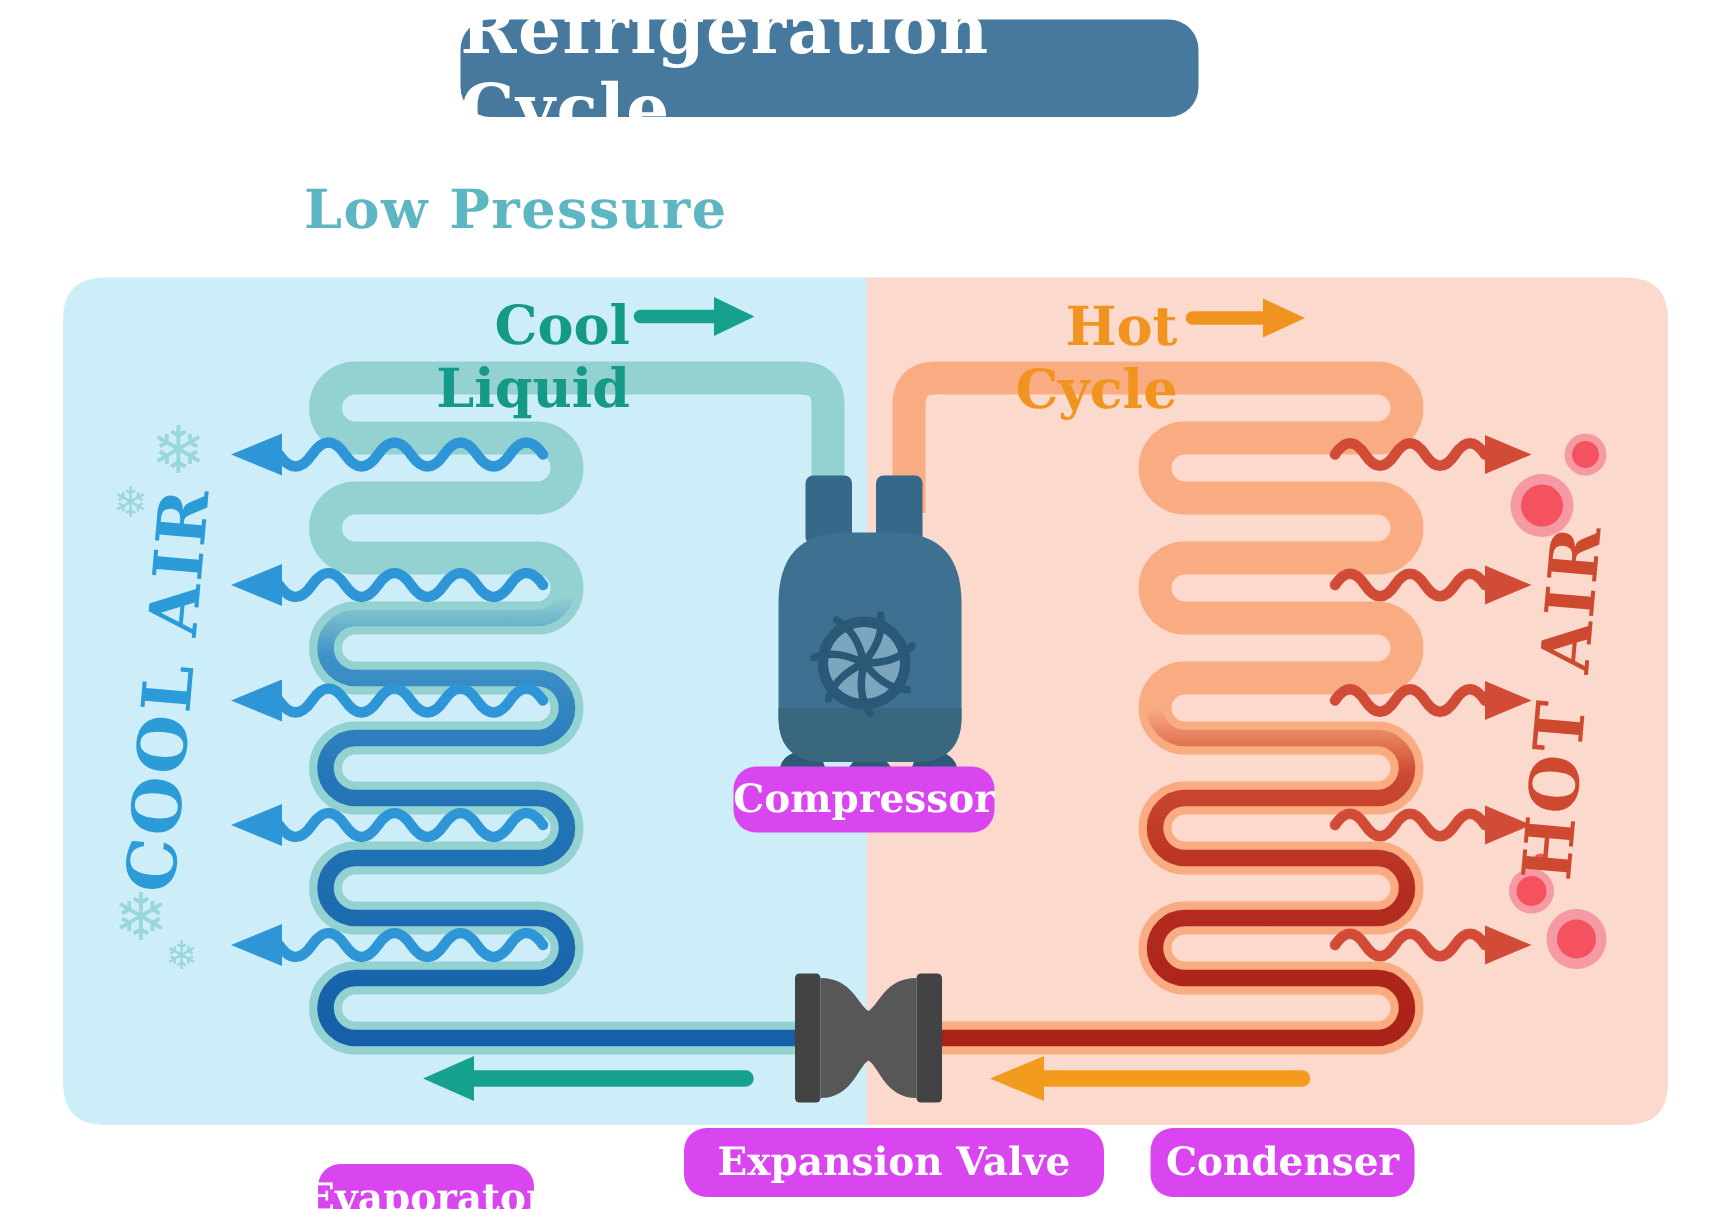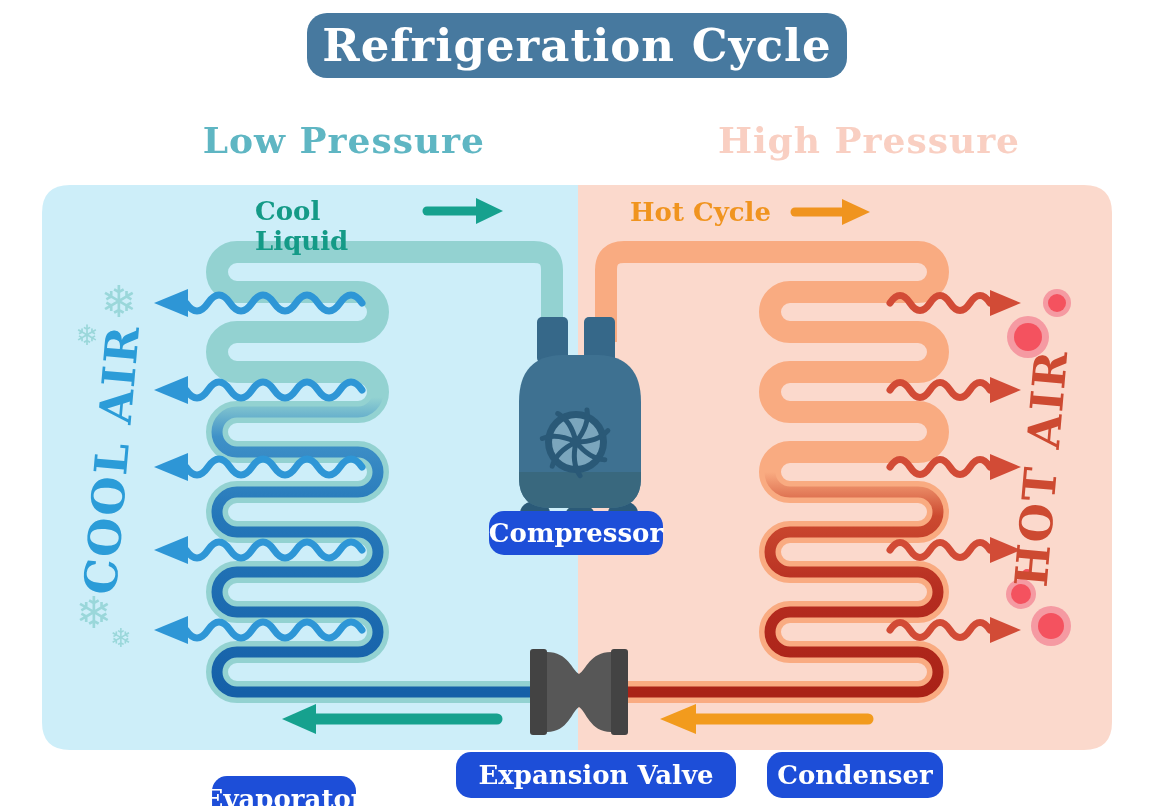--- a/index.html
+++ b/index.html
@@ -3,42 +3,42 @@
 <meta charset="utf-8">
 <style>
   html,body{margin:0;padding:0;background:#ffffff;}
   .stage{
     position:relative;width:1155px;height:806px;background:#ffffff;
     font-family:"DejaVu Serif","Liberation Serif",serif;overflow:hidden;
   }
   .abs{position:absolute;}
   svg{position:absolute;left:0;top:0;}
   .title-banner{
-    left:307px;top:13px;width:540px;height:65px;background:#47799f;
+    left:307px;top:13px;width:492px;height:65px;background:#47799f;
     border-radius:20px;display:flex;align-items:center;justify-content:center;
     color:#ffffff;font-size:45px;font-weight:700;letter-spacing:1px;
   }
   .pressure-heading{
     top:119px;width:350px;text-align:right;font-size:36px;font-weight:700;letter-spacing:1px;
   }
   .heading-low{left:135px;color:#5fb6c3;}
   .heading-high{left:670px;color:#f9cfc2;}
   .flow-label{
-    top:196px;font-size:26px;font-weight:700;
+    top:196px;font-size:36px;font-weight:700;text-align:right;
   }
   .flow-cool{left:255px;width:165px;color:#149a87;}
   .flow-hot{left:630px;top:197px;width:155px;color:#f0941f;}
   .air-label{
     height:50px;line-height:50px;text-align:center;font-size:45px;font-weight:700;
     letter-spacing:2px;white-space:nowrap;
   }
   .air-cool{left:-18px;top:440px;width:260px;color:#2b9cd8;transform:rotate(-85deg);}
   .air-hot{left:922px;top:443px;width:240px;color:#cd4a31;transform:rotate(-85deg);}
   .badge{
-    background:#1d4ed8;border-radius:15px;color:#ffffff;display:flex;
+    background:#d946ef;border-radius:15px;color:#ffffff;display:flex;
     align-items:center;justify-content:center;font-size:26px;font-weight:700;
     white-space:nowrap;
   }
   .badge-compressor{left:489px;top:511px;width:174px;height:44px;}
   .badge-evaporator{left:212px;top:776px;width:144px;height:46px;}
   .badge-expansion{left:456px;top:752px;width:280px;height:46px;}
   .badge-condenser{left:767px;top:752px;width:176px;height:46px;text-align:center;}
 </style>
 </head>
 <body>
@@ -187,21 +187,20 @@
       <rect x="530" y="649" width="17" height="86" rx="3" fill="#434343"></rect>
       <rect x="611" y="649" width="17" height="86" rx="3" fill="#434343"></rect>
     </g>
   </svg>
 
   <div class="abs title-banner">
     <span>Refrigeration Cycle</span>
   </div>
 
   <div class="abs pressure-heading heading-low">Low Pressure</div>
-  <div class="abs pressure-heading heading-high">High Pressure</div>
 
   <div class="abs flow-label flow-cool">Cool Liquid</div>
   <div class="abs flow-label flow-hot">Hot Cycle</div>
 
   <div class="abs air-label air-cool">COOL AIR</div>
   <div class="abs air-label air-hot">HOT AIR</div>
 
   <div class="abs badge badge-compressor">
     <span>Compressor</span>
   </div>

